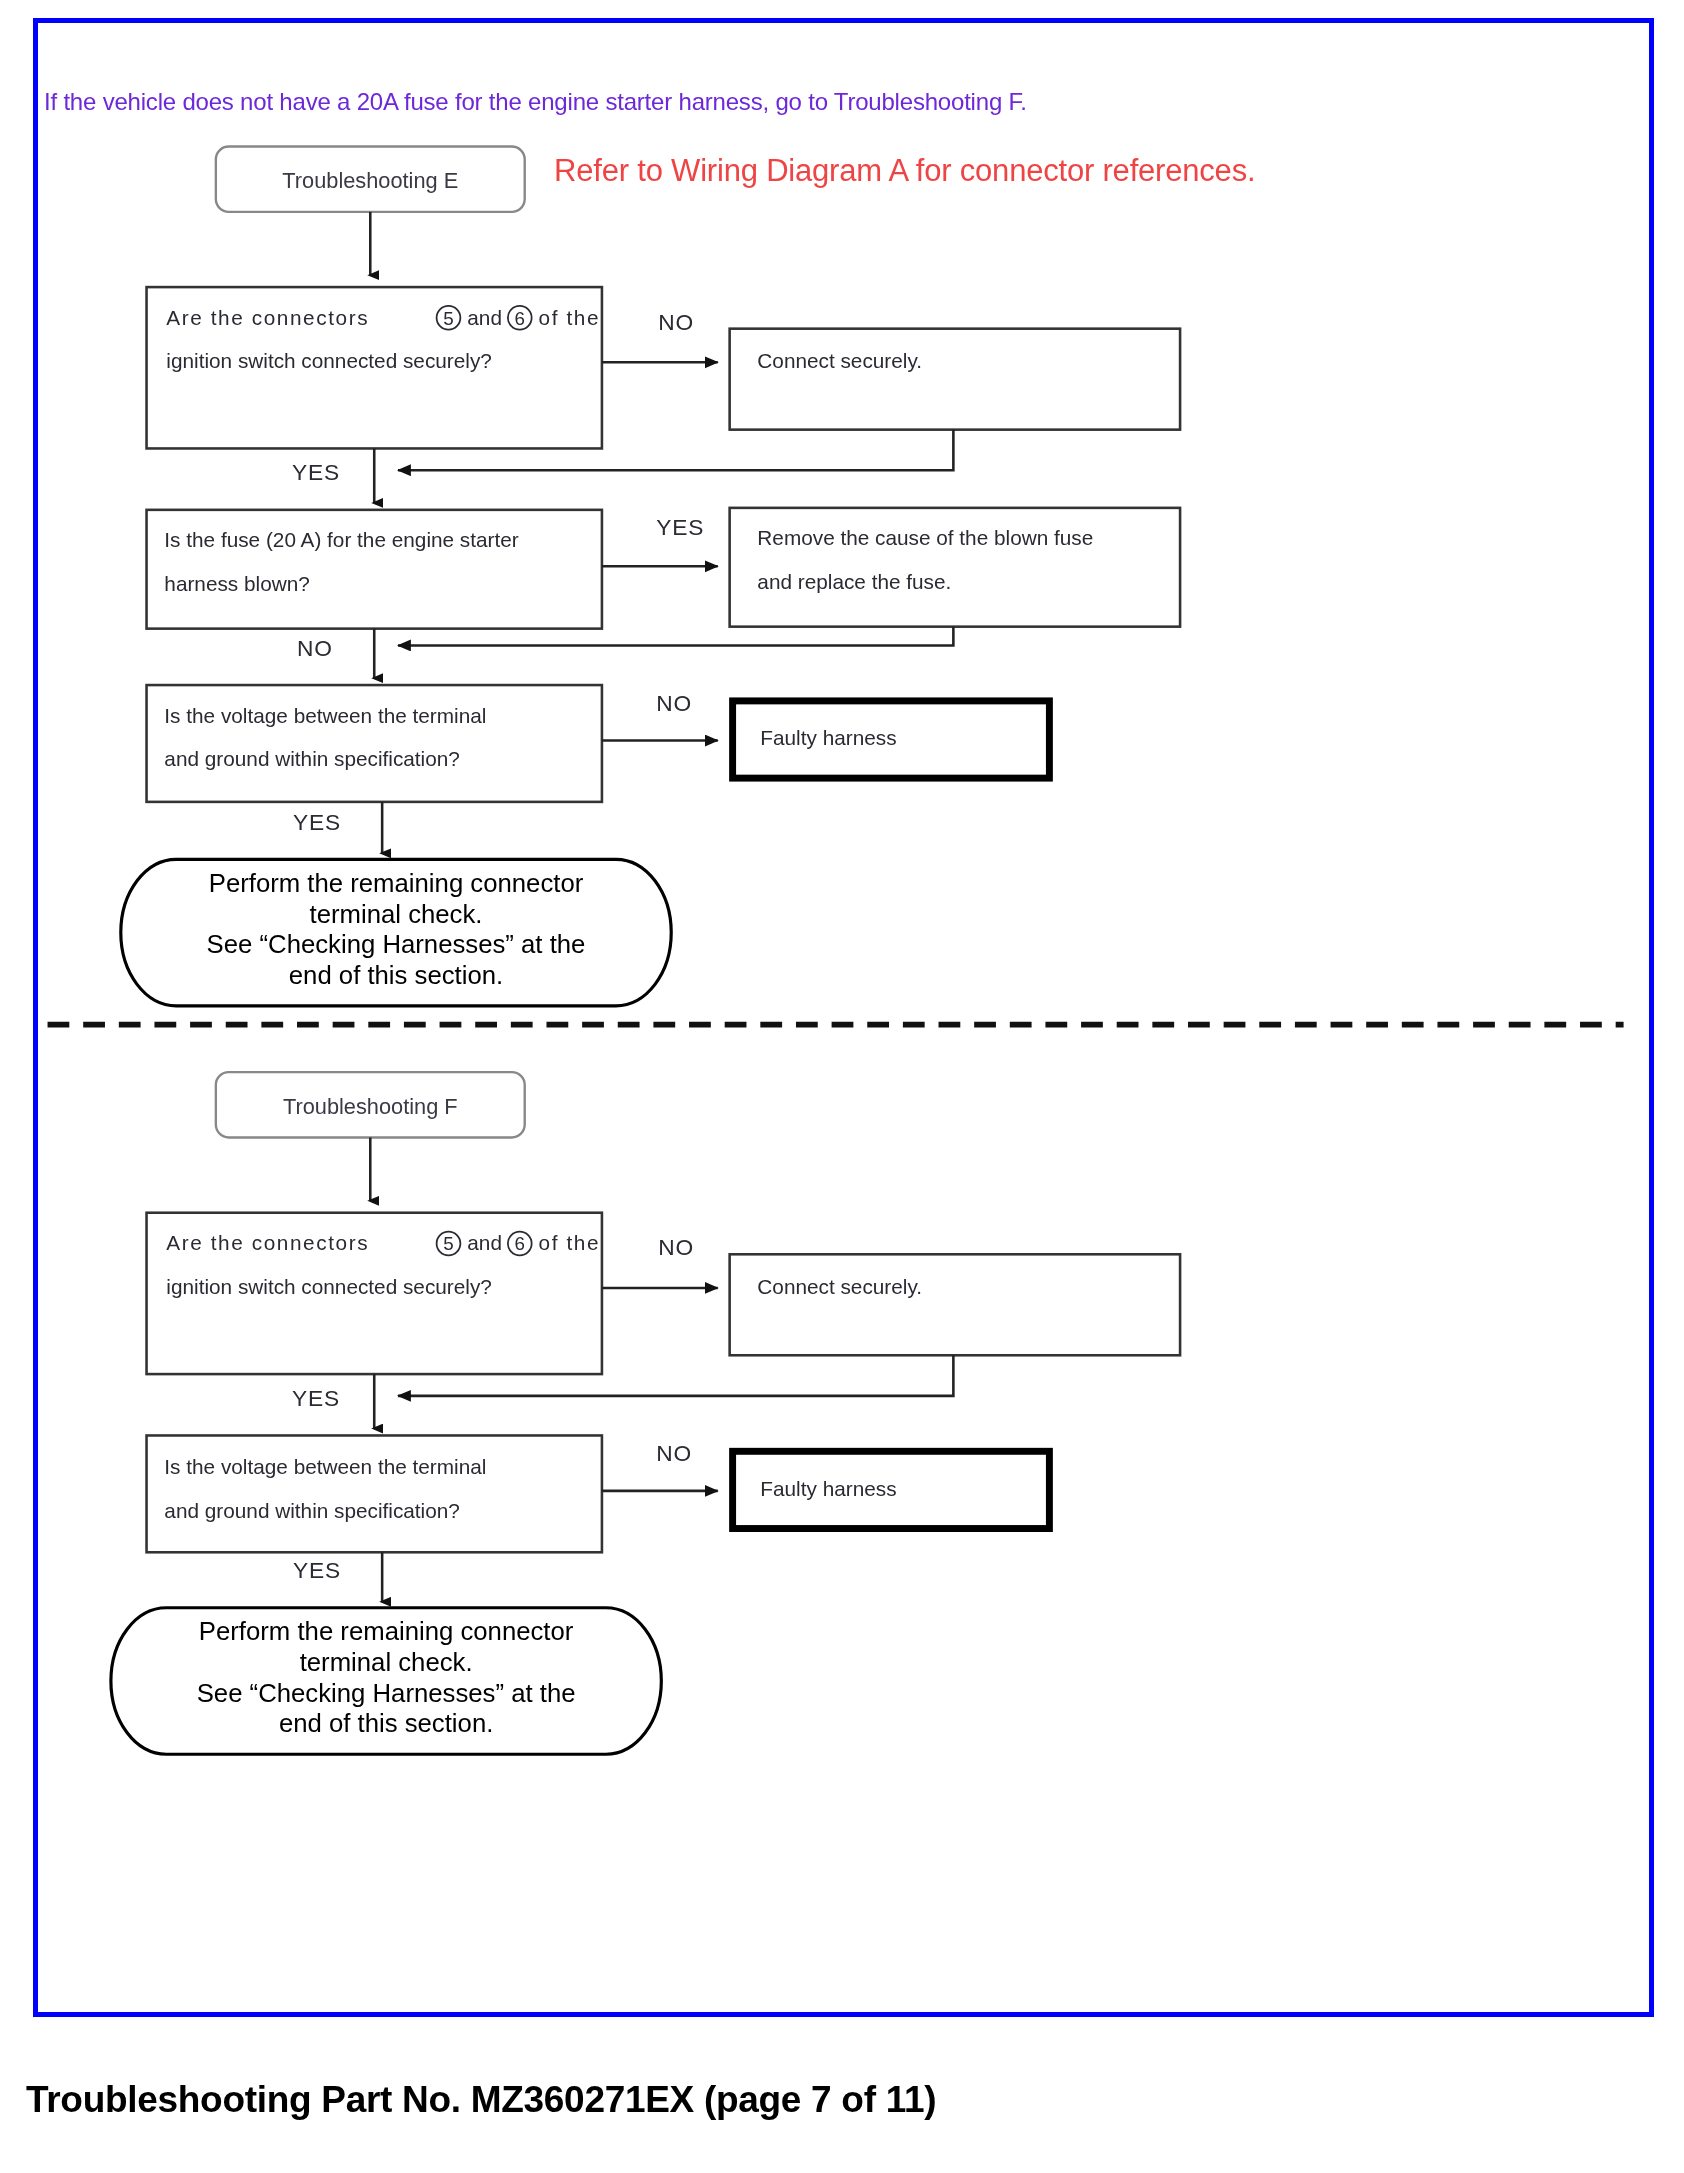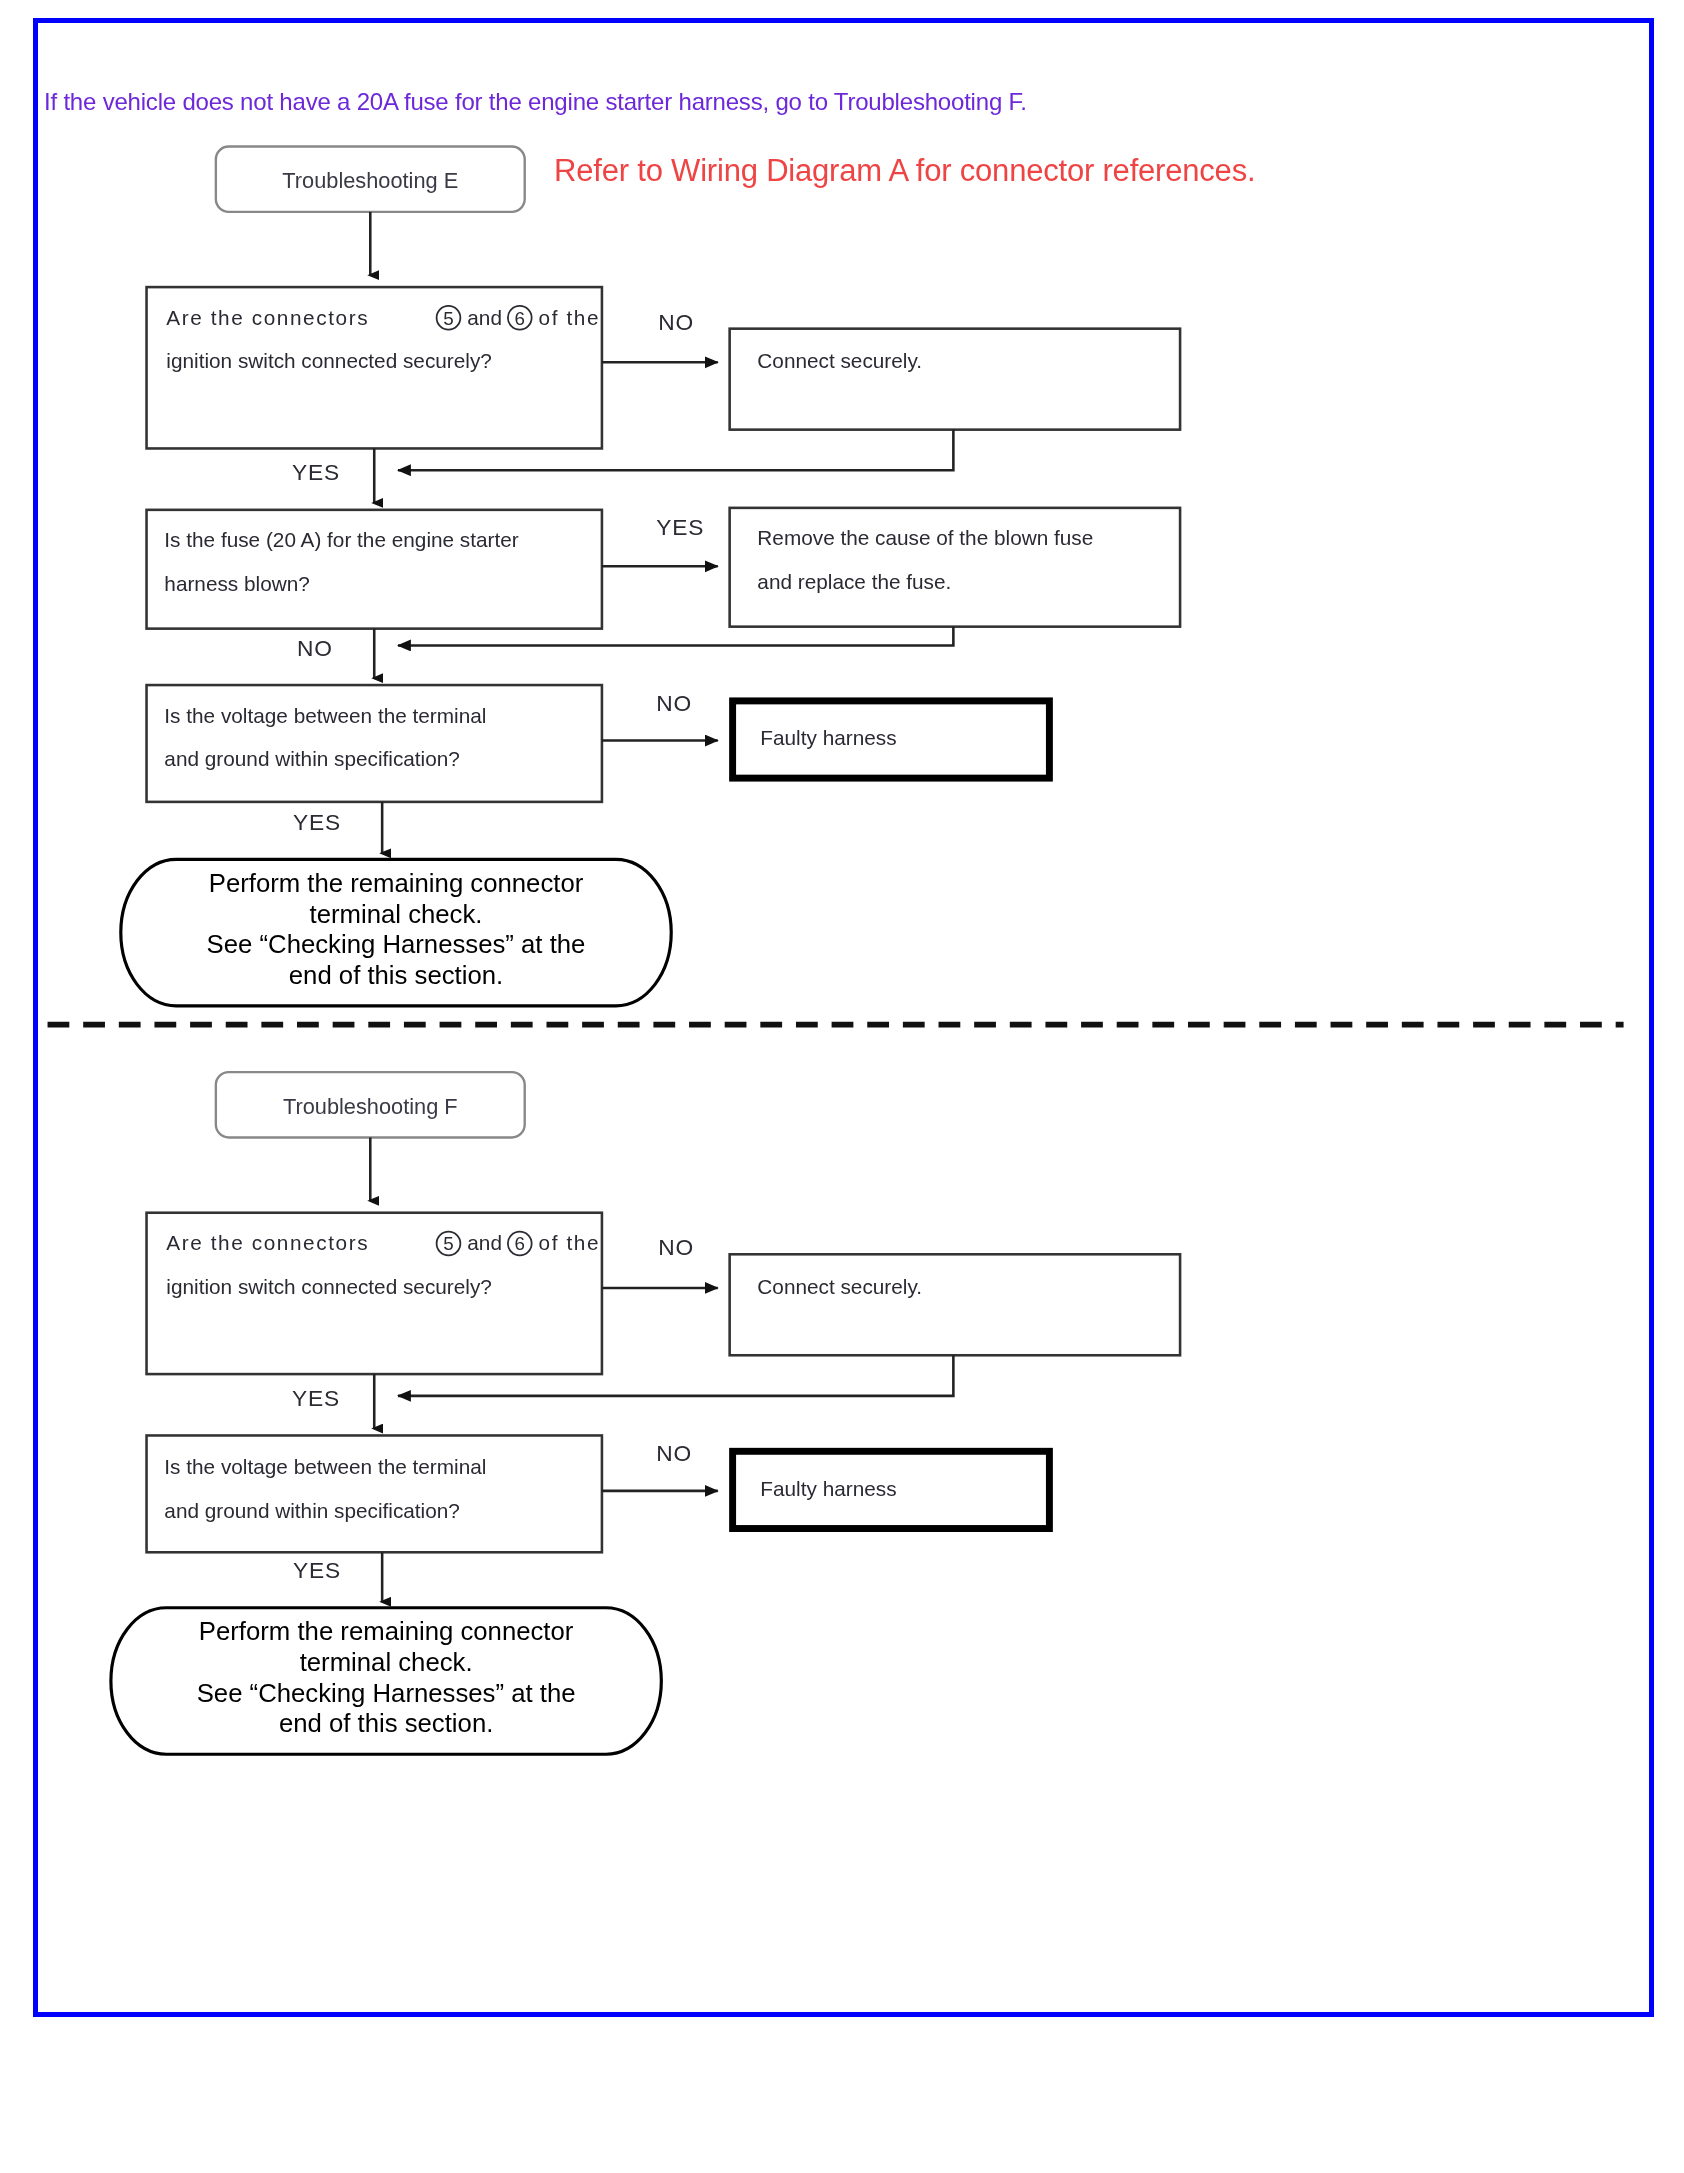--- a/index.html
+++ b/index.html
@@ -276,15 +276,16 @@
       <g>
         <path d="M168,1624 L612,1624 A 56 74 0 0 1 612,1772 L168,1772 A 56 74 0 0 1 168,1624 Z" class="round-line"></path>
         <text x="390" y="1657" class="roundtext">Perform the remaining connector</text>
         <text x="390" y="1688" class="roundtext">terminal check.</text>
         <text x="390" y="1719" class="roundtext">See “Checking Harnesses” at the</text>
         <text x="390" y="1750" class="roundtext">end of this section.</text>
       </g>
     </g>
   </svg>
 
+  <div class="footer-caption">Troubleshooting Part No. MZ360271EX (page 7 of 11)</div>
 
 </div>
 
 
 </body></html>

